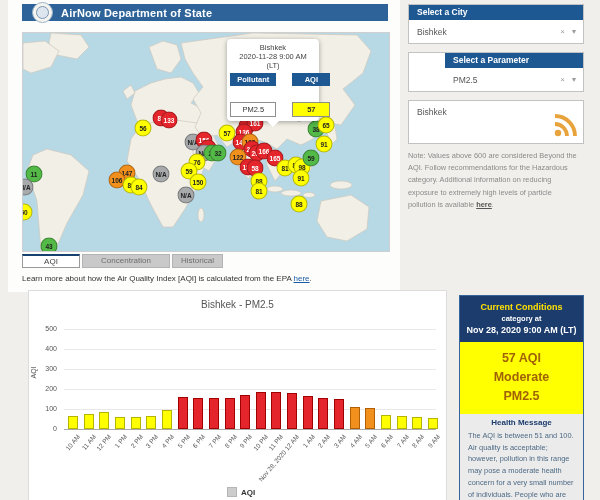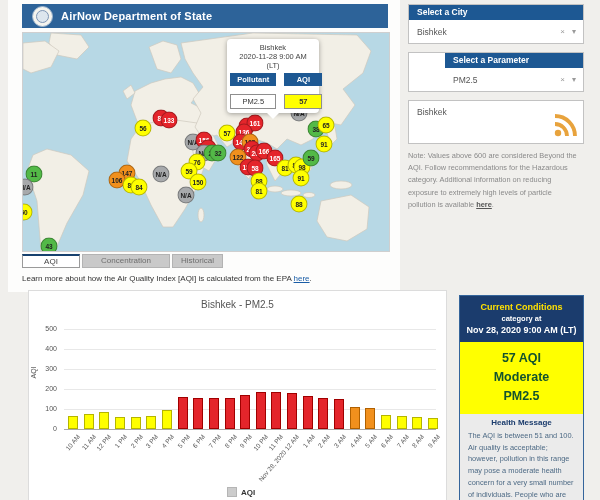--- a/index.html
+++ b/index.html
@@ -4,37 +4,37 @@
 <style>
   html,body{margin:0;padding:0;}
   #page{position:relative;width:600px;height:500px;background:#f0efec;overflow:hidden;
         font-family:"Liberation Sans",sans-serif;-webkit-font-smoothing:antialiased;}
   .abs{position:absolute;}
 
   
   #left-panel{left:8px;top:0;width:392px;height:292px;background:#fdfdfc;}
 
   
-  #app-header{left:22px;top:4px;width:366px;height:24px;background:#2d6399;display:flex;align-items:center;}
+  #app-header{left:22px;top:4px;width:366px;height:17px;background:#2d6399;display:flex;align-items:center;}
   #app-header .logo{width:19px;height:19px;margin-left:10px;border-radius:50%;background:#f5f4ee;
         border:1px solid #9db4cc;display:flex;align-items:center;justify-content:center;}
   #app-header .logo .inner{width:11px;height:11px;border-radius:50%;background:#dde6ee;border:1px solid #7d95b5;}
   #app-header .title{color:#fff;font-size:11px;font-weight:bold;margin-left:8px;letter-spacing:.2px;}
 
   
   #map{left:22px;top:32px;width:366px;height:218px;background:#b7d8e5;border:1px solid #cfcfcf;overflow:hidden;}
   #map svg{position:absolute;left:0;top:0;}
   .marker{position:absolute;width:17px;height:17px;border-radius:50%;box-sizing:border-box;
           border:1px solid rgba(0,0,0,.28);font-size:6.5px;font-weight:bold;text-align:center;
           line-height:15px;transform:translate(-50%,-50%);cursor:pointer;}
   
   #map-popup{left:227px;top:39px;width:86px;background:#fff;border-radius:4px;
              box-shadow:0 1px 5px rgba(0,0,0,.35);padding:4px 3px 4px;z-index:5;}
   #map-popup .line{font-size:7.5px;color:#444;text-align:center;line-height:9px;}
-  #map-popup .ptable{display:grid;grid-template-columns:54% 44%;gap:8px;margin-top:3px;}
+  #map-popup .ptable{display:grid;grid-template-columns:54% 44%;gap:16px;margin-top:3px;}
   #map-popup .hcell{background:#1d5893;color:#fff;font-weight:bold;font-size:7.5px;text-align:center;padding:2px 0;}
   #map-popup .dcell{border:1px solid #8e8e8e;font-size:7.5px;text-align:center;padding:2px 0;color:#333;background:#fff;}
   #map-popup .dcell.aqi{background:#ffff00;font-weight:bold;}
   #map-popup .tail{position:absolute;left:50%;bottom:-6px;margin-left:-6px;width:0;height:0;
              border-left:6px solid transparent;border-right:6px solid transparent;border-top:6px solid #fff;}
 
   
   #tabbar{left:22px;top:254px;height:14px;display:flex;}
   .tab{box-sizing:border-box;height:14px;font-size:8px;text-align:center;line-height:12px;
        margin-right:2px;cursor:pointer;}
@@ -58,21 +58,21 @@
   #legend .sw{width:8px;height:8px;background:#ccc;border:1px solid #b5b5b5;margin-right:4px;}
   #legend .lab{font-size:8px;font-weight:bold;color:#333;}
 
   
   #cc{left:459px;top:295px;width:125px;height:242px;box-sizing:border-box;border:1px solid #35659b;background:#ebebeb;}
   #cc-hdr{background:#1b3c6d;text-align:center;padding:5px 2px 6px;}
   #cc-hdr .t1{color:#ffe100;font-size:9px;font-weight:bold;line-height:12px;}
   #cc-hdr .t2{color:#fff;font-size:7.5px;font-weight:bold;line-height:11px;}
   #cc-hdr .t3{color:#fff;font-size:9px;font-weight:bold;line-height:12px;}
   #cc-aqi{background:#ffff00;text-align:center;padding:7px 0 8px;}
-  #cc-aqi div{font-size:12.5px;font-weight:bold;color:#14532d;line-height:19px;}
+  #cc-aqi div{font-size:12.5px;font-weight:bold;color:#a16207;line-height:19px;}
   #cc-health{padding:4px 8px;}
   #cc-health .hh{text-align:center;font-size:8px;font-weight:bold;color:#1b3c6d;margin-bottom:3px;}
   #cc-health .ht{font-size:7.4px;line-height:11.7px;color:#4d6a85;}
 
   
   .widget{left:408px;width:176px;box-sizing:border-box;border:1px solid #c2c2c2;background:#fff;}
   .widget .whdr{background:#1d5893;color:#fff;font-weight:bold;font-size:8.5px;height:15px;line-height:15px;padding-left:8px;}
   .widget .wbody{height:23px;display:flex;align-items:center;font-size:8.5px;color:#555;}
   .widget .wval{margin-left:8px;flex:1;}
   .widget .ico{color:#9a9a9a;font-size:8px;margin-right:7px;cursor:pointer;}

